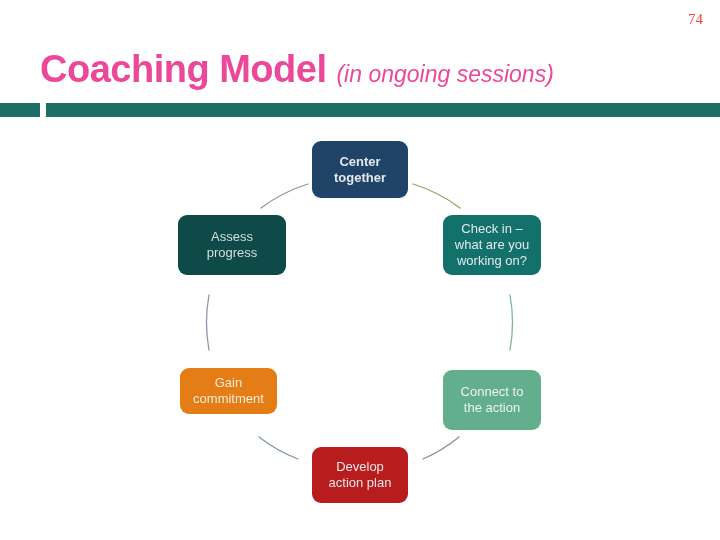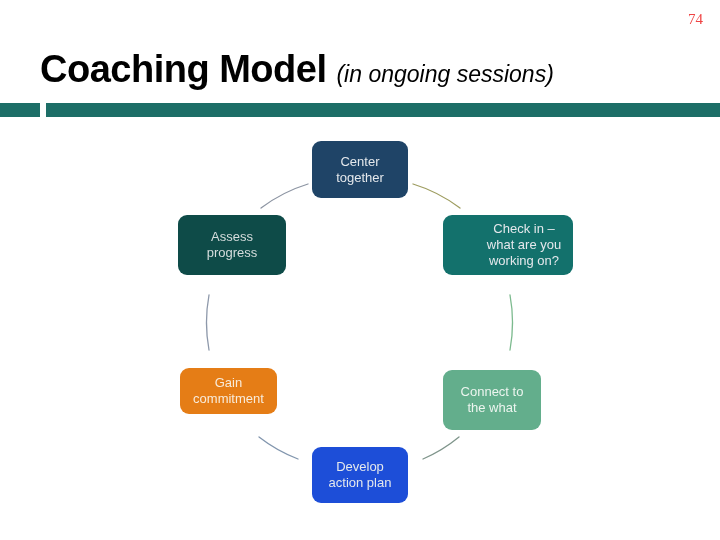--- a/index.html
+++ b/index.html
@@ -17,21 +17,21 @@
     right: 17px;
     font-family: "Liberation Serif", serif;
     font-size: 15px;
     color: #ef4444;
   }
   .header {
     position: absolute;
     left: 40px;
     top: 48px;
     white-space: nowrap;
-    color: #000000;
+    color: #ec4899;
   }
   .title {
     font-size: 38px;
     font-weight: 700;
     letter-spacing: -0.5px;
   }
   .subtitle {
     font-size: 23px;
     font-style: italic;
     margin-left: 10px;
@@ -86,37 +86,37 @@
 
   <svg class="connectors" width="720" height="540" viewBox="0 0 720 540">
     <path fill="none" stroke-width="1.3" stroke-linecap="round" d="M 261 208 A 152 152 0 0 1 308 184" stroke="#8D95A3"></path>
     <path fill="none" stroke-width="1.3" stroke-linecap="round" d="M 413 184 A 152 152 0 0 1 460 208" stroke="#9E9D60"></path>
     <path fill="none" stroke-width="1.3" stroke-linecap="round" d="M 510 295 A 152 152 0 0 1 510 350" stroke="#7CBA8E"></path>
     <path fill="none" stroke-width="1.3" stroke-linecap="round" d="M 459 437 A 152 152 0 0 1 423 459" stroke="#7F958B"></path>
     <path fill="none" stroke-width="1.3" stroke-linecap="round" d="M 298 459 A 152 152 0 0 1 259 437" stroke="#8296AE"></path>
     <path fill="none" stroke-width="1.3" stroke-linecap="round" d="M 209 350 A 152 152 0 0 1 209 295" stroke="#8D98AA"></path>
   </svg>
 
-  <div class="node" style="left: 312px; top: 141px; width: 96px; height: 57px; background: rgb(31, 68, 103);">
+  <div class="node" style="left: 312px; top: 141px; width: 96px; height: 57px; background: rgb(31, 68, 103); font-weight: bold;">
     <span class="node-label" style="color: rgb(228, 232, 236);">Center
 together</span>
   </div>
 
-  <div class="node" style="left: 443px; top: 215px; width: 98px; height: 60px; background: rgb(19, 113, 108); padding-left: 32px;">
+  <div class="node" style="left: 443px; top: 215px; width: 98px; height: 60px; background: rgb(19, 113, 108);">
     <span class="node-label" style="color: rgb(228, 232, 236);">Check in –
 what are you
 working on?</span>
   </div>
 
   <div class="node" style="left: 443px; top: 370px; width: 98px; height: 60px; background: rgb(99, 174, 140);">
     <span class="node-label" style="color: rgb(236, 245, 239);">Connect to
-the what</span>
+the action</span>
   </div>
 
-  <div class="node" style="left: 312px; top: 447px; width: 96px; height: 56px; background: #1d4ed8;">
+  <div class="node" style="left: 312px; top: 447px; width: 96px; height: 56px; background: #b91c1c;">
     <span class="node-label" style="color: rgb(228, 232, 236);">Develop
 action plan</span>
   </div>
 
   <div class="node" style="left: 180px; top: 368px; width: 97px; height: 46px; background: rgb(229, 125, 22);">
     <span class="node-label" style="color: rgb(248, 235, 218);">Gain
 commitment</span>
   </div>
 
   <div class="node" style="left: 178px; top: 215px; width: 108px; height: 60px; background: rgb(14, 75, 72);">

